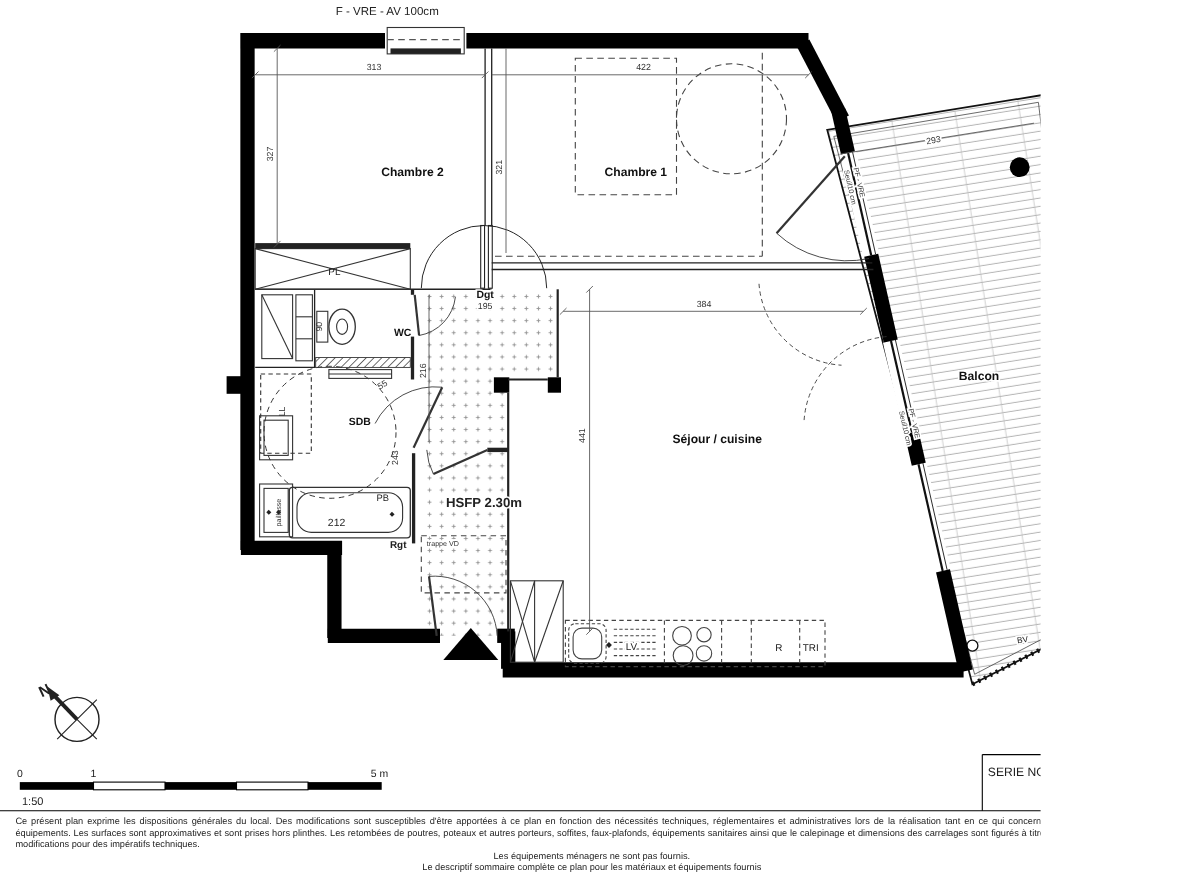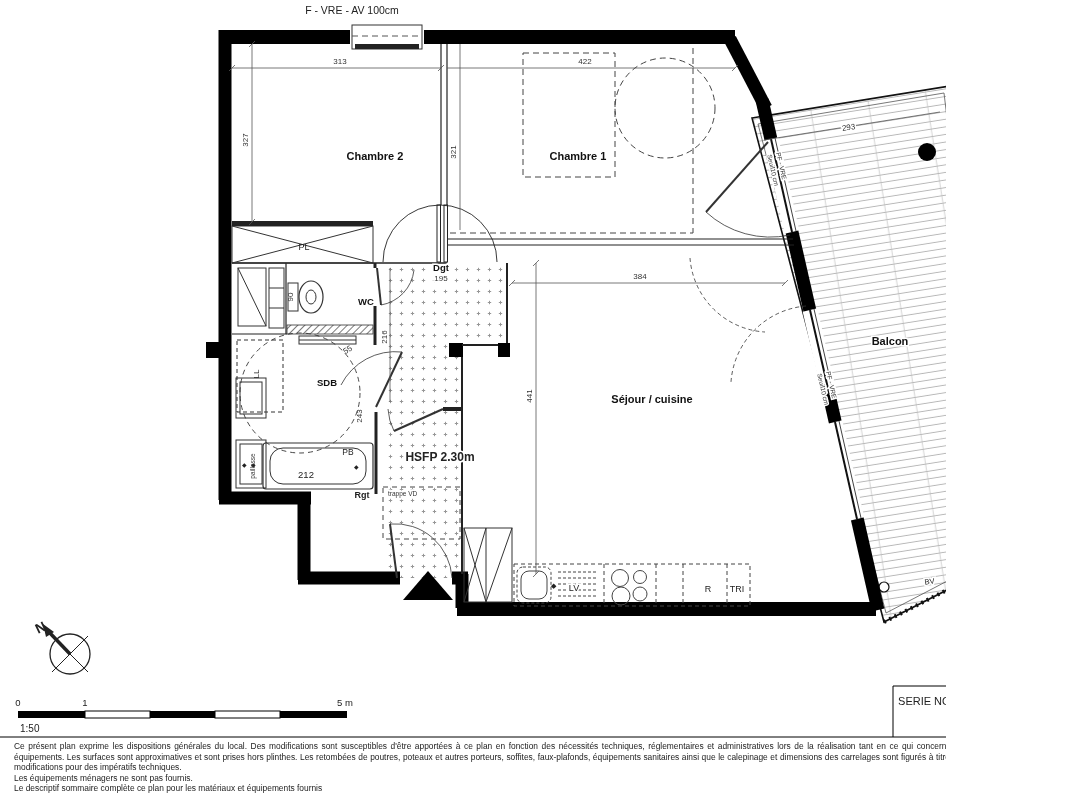--- a/index.html
+++ b/index.html
@@ -1,21 +1,21 @@
 <!DOCTYPE html>
 <html><head>
 <meta charset="utf-8">
 <style>
   html,body{margin:0;padding:0;background:#ffffff;}
   .sheet{position:relative;width:946px;height:800px;background:#fff;overflow:hidden;
          font-family:Liberation Sans, sans-serif;}
   .plan-svg{position:absolute;left:0;top:0;}
   .notes{position:absolute;left:14px;top:741px;width:1048px;color:#222;
          font-size:8.4px;line-height:1.25;}
-  .notes .p{margin:0 0 0 0;}
+  .notes .p{margin:0 0 0 0;text-align:center;}
   .notes .p.justify{text-align:justify;}
   svg text{fill:#222;}
   .roomlbl{font-weight:bold;font-size:11px;fill:#111;}
   .smalllbl{font-weight:bold;font-size:9.5px;fill:#111;}
   .dim{font-size:8px;fill:#333;}
   .tiny{font-size:6.5px;fill:#333;}
   .halo{stroke:#fff;stroke-width:3px;paint-order:stroke;}
 </style>
 </head>
 <body>

